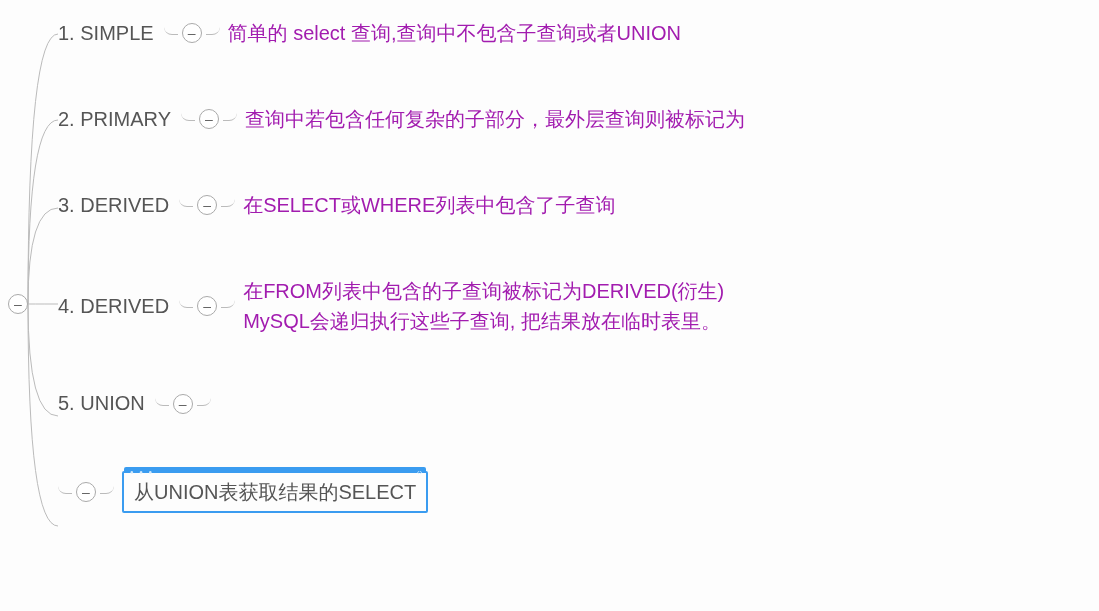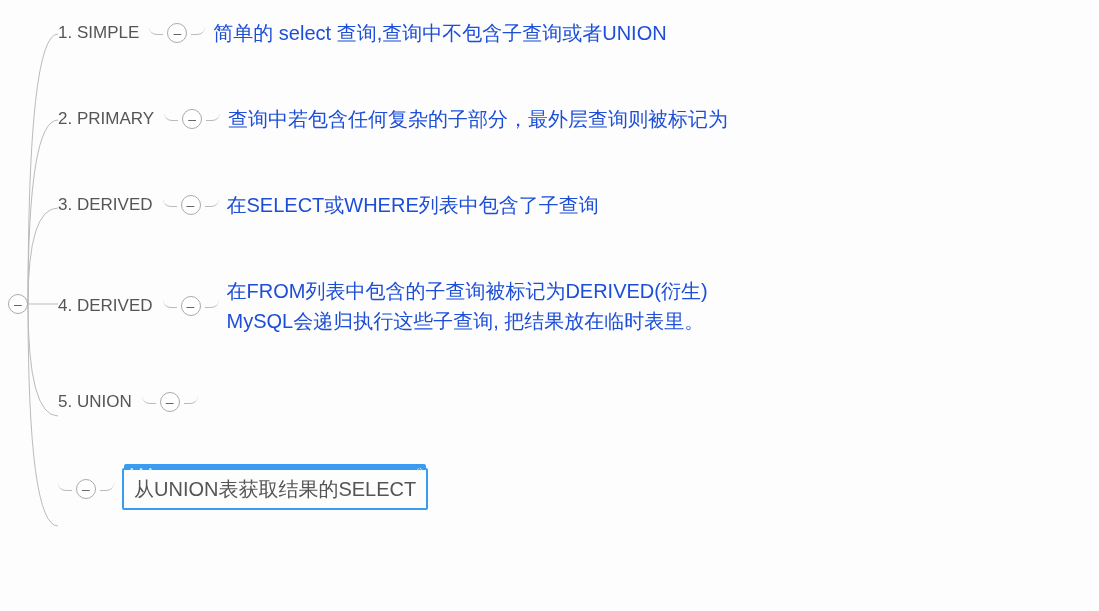--- a/index.html
+++ b/index.html
@@ -38,21 +38,21 @@
     top: 18px;
     width: 1030px;
   }
   .item {
     display: flex;
     align-items: center;
     margin-bottom: 56px;
   }
   .item:last-child { margin-bottom: 0; }
   .label {
-    font-size: 17px;
+    font-size: 20px;
     color: #555;
     white-space: nowrap;
     margin-right: 10px;
   }
   .conn-l {
     width: 14px;
     height: 12px;
     border-bottom: 1px solid #bbb;
     border-bottom-left-radius: 8px;
     margin-right: 4px;
@@ -64,21 +64,21 @@
     height: 12px;
     border-bottom: 1px solid #bbb;
     border-bottom-right-radius: 8px;
     margin-left: 4px;
     margin-right: 8px;
     align-self: center;
     transform: translateY(-4px);
   }
   .desc {
     font-size: 20px;
-    color: #1d4ed8;
+    color: #a21caf;
     line-height: 1.5;
   }
   .desc-box {
     border: 2px solid #3a9cf0;
     border-radius: 2px;
     padding: 4px 10px 4px 10px;
     position: relative;
     font-size: 20px;
     color: #555;
     line-height: 1.5;

